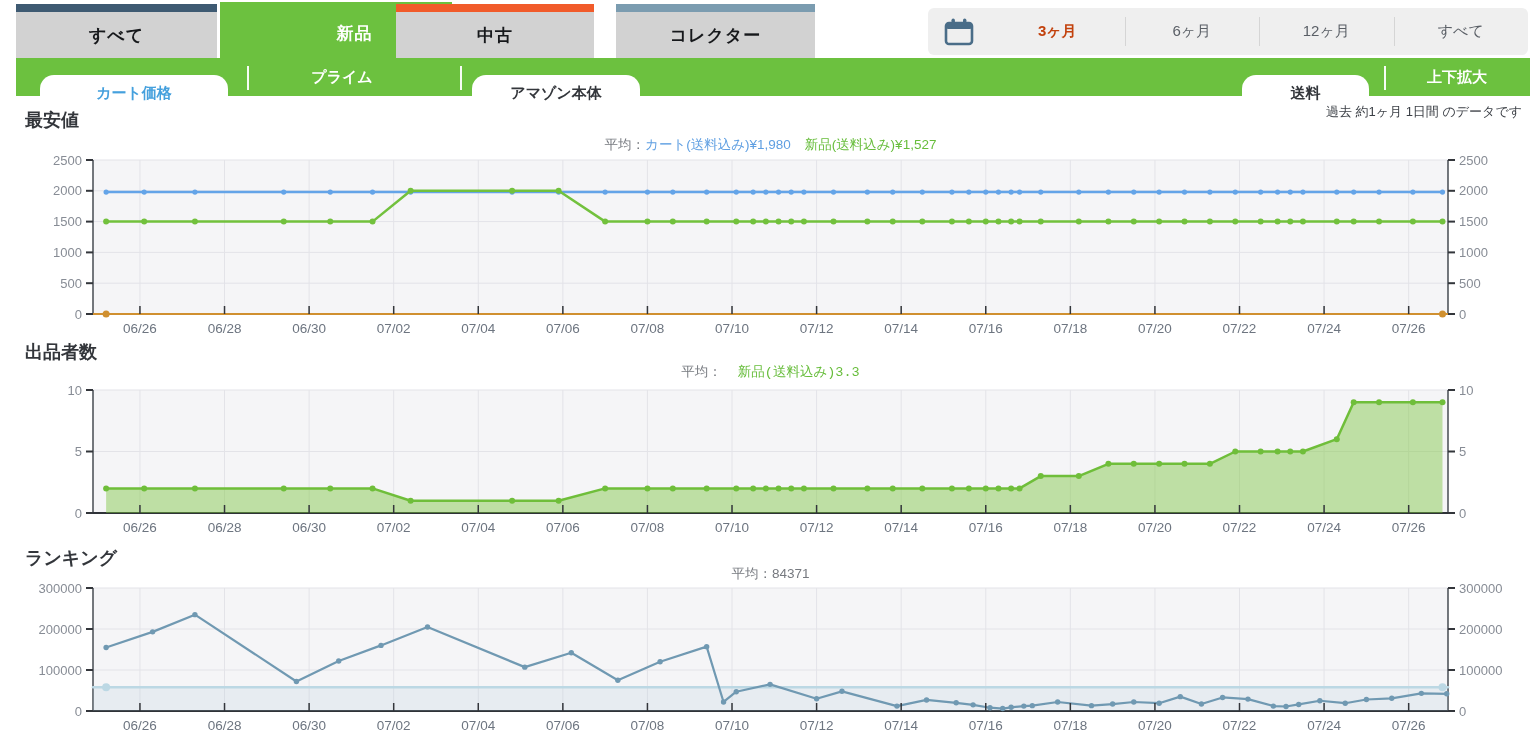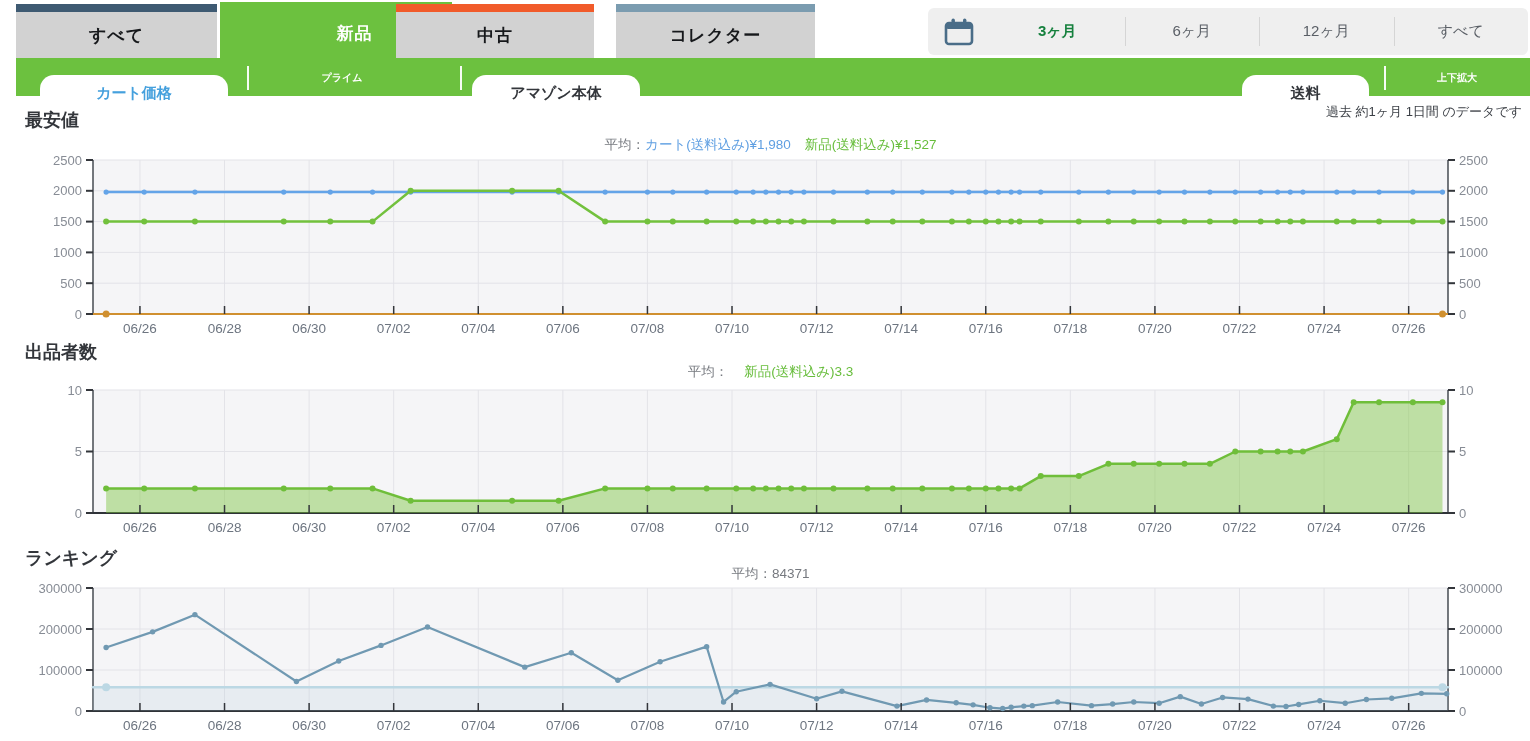--- a/index.html
+++ b/index.html
@@ -12,30 +12,30 @@
                   font-size:17px;font-weight:bold;color:#16181b;letter-spacing:1px;}
   .tab.selected{top:2px;height:56px;background:#6cc13f;}
   .tab.selected .tab-bar{height:6px;}
   .tab.selected .tab-label{color:#ffffff;height:50px;}
   
   .toolbar{position:absolute;left:16px;top:58px;width:1514px;height:38px;background:#6cc13f;}
   .pill{position:absolute;top:75px;height:36px;background:#ffffff;border-radius:14px;
         display:flex;align-items:center;justify-content:center;
         font-size:15px;font-weight:bold;cursor:pointer;}
   .bar-text{position:absolute;top:64px;height:27px;display:flex;align-items:center;justify-content:center;
-        color:#ffffff;font-size:10px;font-weight:bold;cursor:pointer;}
+        color:#ffffff;font-size:15px;font-weight:bold;cursor:pointer;}
   .bar-divider{position:absolute;top:66px;width:2px;height:24px;background:rgba(255,255,255,.95);}
   
   .range-box{position:absolute;left:928px;top:8px;width:600px;height:47px;background:#efefef;
              border-radius:6px;display:flex;align-items:stretch;}
   .range-icon{width:62px;display:flex;align-items:center;justify-content:center;}
   .range-item{flex:1;display:flex;align-items:center;justify-content:center;
               font-size:15px;color:#5a5f66;cursor:pointer;position:relative;}
   .range-item + .range-item::before{content:"";position:absolute;left:0;top:9px;height:29px;width:1px;background:#d5d5d5;}
-  .range-item.selected{color:#15803d;font-weight:bold;}
+  .range-item.selected{color:#c2410c;font-weight:bold;}
   
   .note{position:absolute;right:8px;top:103px;font-size:13px;color:#3b3f45;}
   .chart-title{position:absolute;left:25px;font-size:18px;font-weight:bold;color:#33363b;}
   .avg-caption{position:absolute;left:93px;width:1355px;text-align:center;font-size:13.5px;color:#76797f;}
   .avg-caption span{white-space:pre;}
   .avg-item{margin-left:14px;}
   svg{display:block;}
   svg text{font-family:"Liberation Sans","DejaVu Sans",sans-serif;}
   .chart-svg{position:absolute;left:0;}
   .ylab{font-size:13px;fill:#878c95;}
@@ -270,21 +270,21 @@
       <line x1="1239.5059300873909" y1="151" x2="1239.5059300873909" y2="159" stroke="#33363b" stroke-width="1.5"></line>
       <text x="1239.5059300873909" y="178" text-anchor="middle" class="xlab">07/22</text>
       <line x1="1324.0877028714108" y1="151" x2="1324.0877028714108" y2="159" stroke="#33363b" stroke-width="1.5"></line>
       <text x="1324.0877028714108" y="178" text-anchor="middle" class="xlab">07/24</text>
       <line x1="1408.6694756554307" y1="151" x2="1408.6694756554307" y2="159" stroke="#33363b" stroke-width="1.5"></line>
       <text x="1408.6694756554307" y="178" text-anchor="middle" class="xlab">07/26</text>
     </svg>
 
   <div class="chart-title" style="top:340px;">出品者数</div>
   <div class="avg-caption" style="top:363px;">
-    <span>平均：</span><span class="avg-item" style="margin-left: 16px; color: rgb(103, 189, 59);">新品(送料込み)3.3</span>
+    <span>平均：</span><span class="avg-item" style="margin-left: 16px; color: rgb(103, 189, 59); font-family: Liberation Mono, monospace;">新品(送料込み)3.3</span>
   </div>
   <svg id="svg-chart1" class="chart-svg" style="top:385px;" width="1530" height="155">
       <rect x="93" y="5" width="1355" height="123" fill="#f5f5f7"></rect>
       <line x1="139.9428838951311" y1="5" x2="139.9428838951311" y2="128" stroke="#e3e3e8" stroke-width="1"></line>
       <line x1="224.52465667915106" y1="5" x2="224.52465667915106" y2="128" stroke="#e3e3e8" stroke-width="1"></line>
       <line x1="309.106429463171" y1="5" x2="309.106429463171" y2="128" stroke="#e3e3e8" stroke-width="1"></line>
       <line x1="393.68820224719104" y1="5" x2="393.68820224719104" y2="128" stroke="#e3e3e8" stroke-width="1"></line>
       <line x1="478.26997503121095" y1="5" x2="478.26997503121095" y2="128" stroke="#e3e3e8" stroke-width="1"></line>
       <line x1="562.851747815231" y1="5" x2="562.851747815231" y2="128" stroke="#e3e3e8" stroke-width="1"></line>
       <line x1="647.433520599251" y1="5" x2="647.433520599251" y2="128" stroke="#e3e3e8" stroke-width="1"></line>

